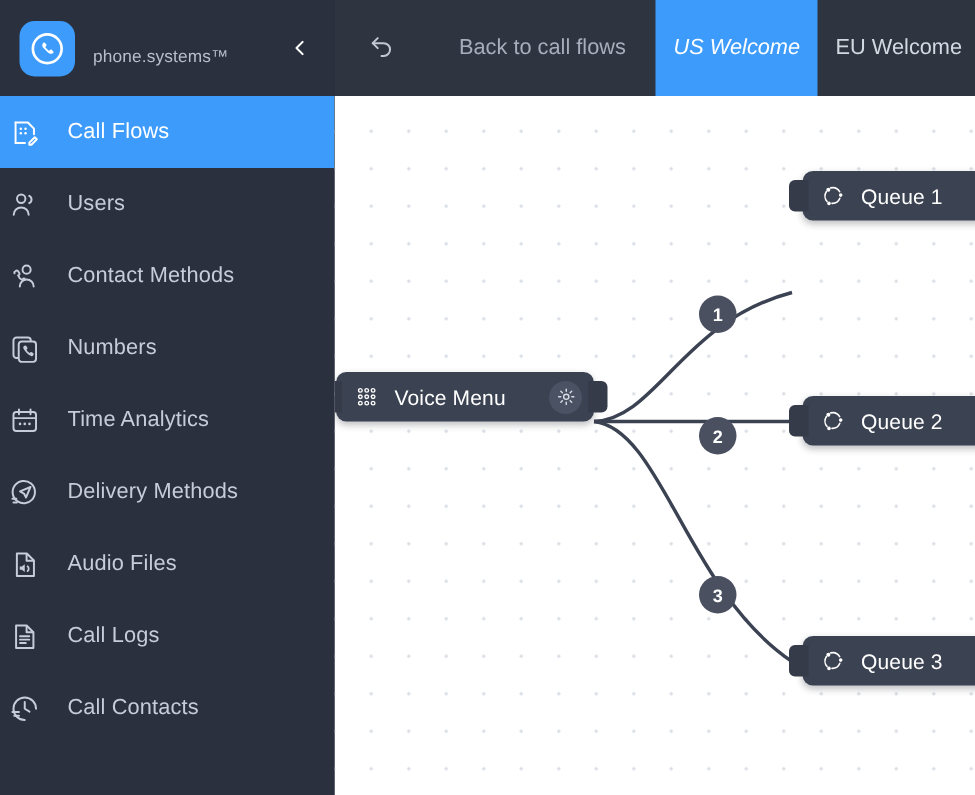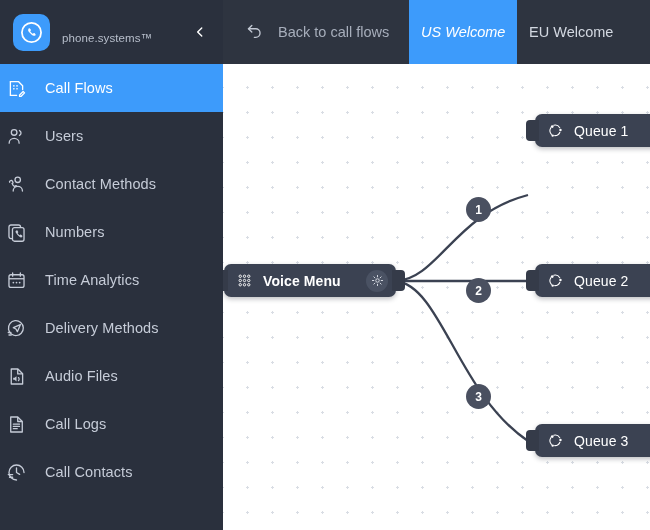--- a/index.html
+++ b/index.html
@@ -83,20 +83,21 @@
     position: relative;
     z-index: 5;
   }
   .back-btn {
     display: flex; align-items: center;
     padding: 0 20px 0 22px;
     cursor: pointer;
     color: #a7aebb;
     font-size: 14.5px;
     white-space: nowrap;
+    gap: 28px;
   }
   .back-btn .lbl { margin-left: 14px; }
   .tab {
     display: flex; align-items: center; justify-content: center;
     padding: 0 22px;
     font-size: 14.5px;
     color: #d3d8e1;
     cursor: pointer;
     white-space: nowrap;
     min-width: 108px;
@@ -329,21 +330,21 @@
 
     <div id="canvas">
 
       <svg id="edges" viewBox="0 0 427 466">
 
         <path d="M173 217 C 215 215, 232 150, 305 131" stroke="#3b4252" stroke-width="2.3" fill="none"></path>
         <path d="M173 217 C 220 217, 250 217, 305 217" stroke="#3b4252" stroke-width="2.3" fill="none"></path>
         <path d="M173 217 C 218 222, 235 330, 305 377" stroke="#3b4252" stroke-width="2.3" fill="none"></path>
       </svg>
 
-      <div class="node" style="left:1px; top:200px; width:172px;font-weight:bold;">
+      <div class="node" style="left:1px; top:184px; width:172px;">
         <span class="port left"></span>
         <span class="port right"></span>
         <span class="nicon">
           <svg width="17" height="17" viewBox="0 0 24 24" fill="none">
             <circle cx="6" cy="6" r="1.7" stroke="#fff" stroke-width="1.3"></circle>
             <circle cx="12" cy="6" r="1.7" stroke="#fff" stroke-width="1.3"></circle>
             <circle cx="18" cy="6" r="1.7" stroke="#fff" stroke-width="1.3"></circle>
             <circle cx="6" cy="12" r="1.7" stroke="#fff" stroke-width="1.3"></circle>
             <circle cx="12" cy="12" r="1.7" stroke="#fff" stroke-width="1.3"></circle>
             <circle cx="18" cy="12" r="1.7" stroke="#fff" stroke-width="1.3"></circle>

